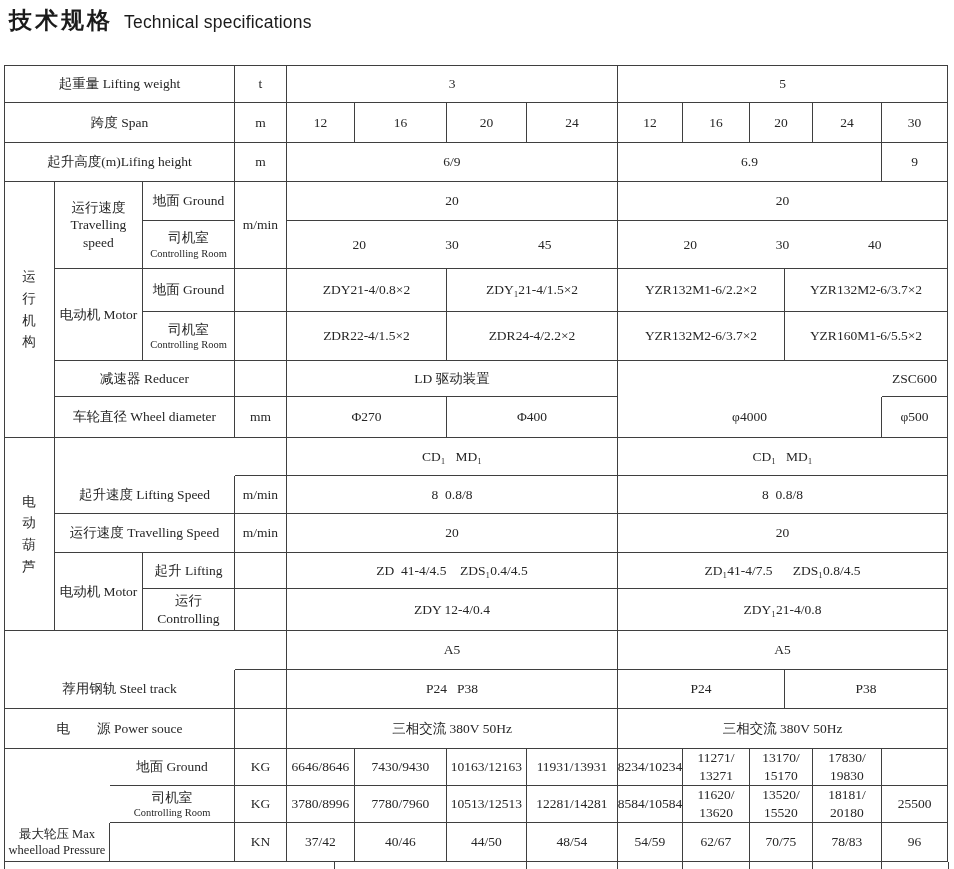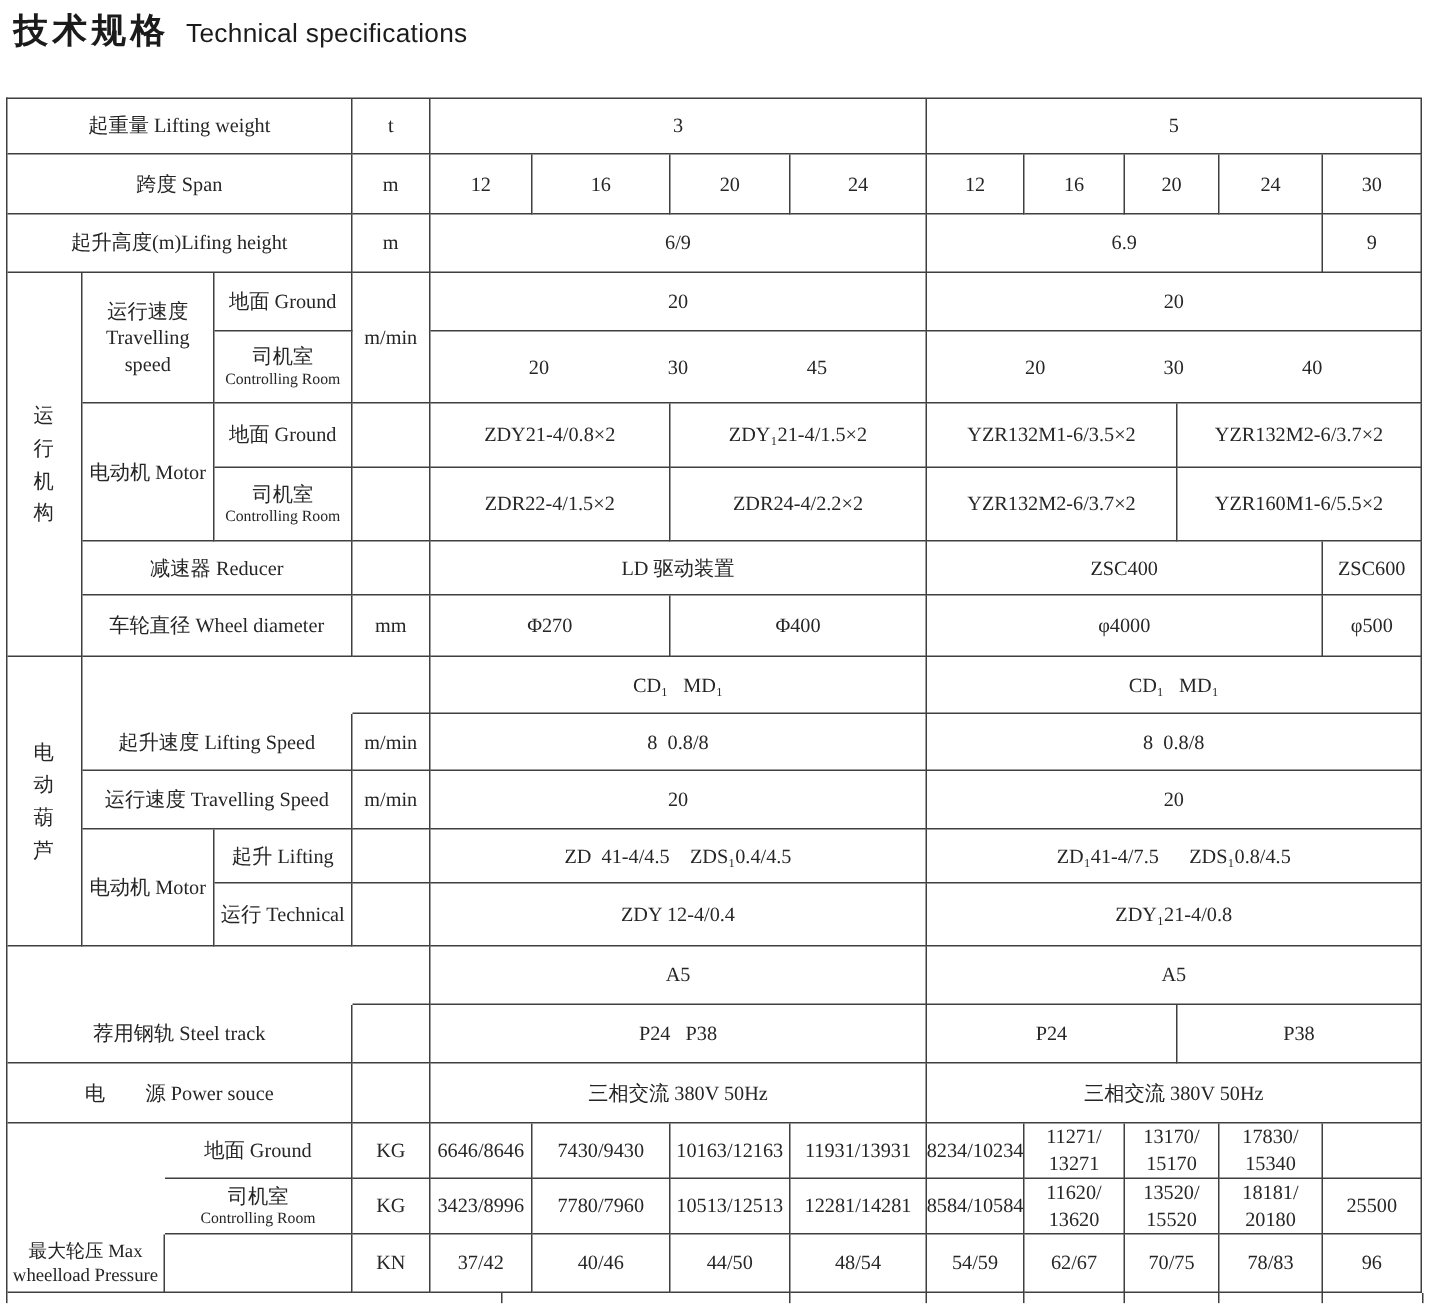--- a/index.html
+++ b/index.html
@@ -87,37 +87,36 @@
       <span>20</span>
       <span>30</span>
       <span>40</span>
     </div>
 
     <div class="c" style="grid-area:6/2/8/4">电动机 Motor</div>
     <div class="c" style="grid-area:6/4/7/5">地面 Ground</div>
     <div class="c" style="grid-area:6/5/7/6"></div>
     <div class="c" style="grid-area:6/6/7/8">ZDY21-4/0.8×2</div>
     <div class="c" style="grid-area:6/8/7/10">ZDY₁21-4/1.5×2</div>
-    <div class="c" style="grid-area:6/10/7/13">YZR132M1-6/3.5×2</div>
+    <div class="c" style="grid-area:6/10/7/13">YZR132M1-6/2.2×2</div>
     <div class="c" style="grid-area:6/13/7/16">YZR132M2-6/3.7×2</div>
 
     <div class="c" style="grid-area:7/4/8/5">
       <span>司机室</span>
       <span class="sub">Controlling Room</span>
     </div>
     <div class="c" style="grid-area:7/5/8/6"></div>
     <div class="c" style="grid-area:7/6/8/8">ZDR22-4/1.5×2</div>
     <div class="c" style="grid-area:7/8/8/10">ZDR24-4/2.2×2</div>
     <div class="c" style="grid-area:7/10/8/13">YZR132M2-6/3.7×2</div>
     <div class="c" style="grid-area:7/13/8/16">YZR160M1-6/5.5×2</div>
 
     <div class="c" style="grid-area:8/2/9/5">减速器 Reducer</div>
     <div class="c" style="grid-area:8/5/9/6"></div>
     <div class="c" style="grid-area:8/6/9/10">LD 驱动装置</div>
-    <div class="c" style="grid-area:8/10/9/15">ZSC400</div>
     <div class="c" style="grid-area:8/15/9/16">ZSC600</div>
 
     <div class="c" style="grid-area:9/2/10/5">车轮直径 Wheel diameter</div>
     <div class="c" style="grid-area:9/5/10/6">mm</div>
     <div class="c" style="grid-area:9/6/10/8">Φ270</div>
     <div class="c" style="grid-area:9/8/10/10">Φ400</div>
     <div class="c" style="grid-area:9/10/10/15">φ4000</div>
     <div class="c" style="grid-area:9/15/10/16">φ500</div>
 
     <div class="c vert" style="grid-area:10/1/15/2">电
@@ -138,21 +137,21 @@
     <div class="c" style="grid-area:12/5/13/6">m/min</div>
     <div class="c" style="grid-area:12/6/13/10">20</div>
     <div class="c" style="grid-area:12/10/13/16">20</div>
 
     <div class="c" style="grid-area:13/2/15/4">电动机 Motor</div>
     <div class="c" style="grid-area:13/4/14/5">起升 Lifting</div>
     <div class="c" style="grid-area:13/5/14/6"></div>
     <div class="c" style="grid-area:13/6/14/10">ZD  41-4/4.5    ZDS₁0.4/4.5</div>
     <div class="c" style="grid-area:13/10/14/16">ZD₁41-4/7.5      ZDS₁0.8/4.5</div>
 
-    <div class="c" style="grid-area:14/4/15/5">运行 Technical</div>
+    <div class="c" style="grid-area:14/4/15/5">运行 Controlling</div>
     <div class="c" style="grid-area:14/5/15/6"></div>
     <div class="c" style="grid-area:14/6/15/10">ZDY 12-4/0.4</div>
     <div class="c" style="grid-area:14/10/15/16">ZDY₁21-4/0.8</div>
 
     <div class="c" style="grid-area:15/5/16/6"></div>
     <div class="c" style="grid-area:15/6/16/10">A5</div>
     <div class="c" style="grid-area:15/10/16/16">A5</div>
 
     <div class="c" style="grid-area:16/1/17/5">荐用钢轨 Steel track</div>
     <div class="c" style="grid-area:16/5/17/6"></div>
@@ -170,29 +169,29 @@
     <div class="c" style="grid-area:18/6/19/7">6646/8646</div>
     <div class="c" style="grid-area:18/7/19/8">7430/9430</div>
     <div class="c" style="grid-area:18/8/19/9">10163/12163</div>
     <div class="c" style="grid-area:18/9/19/10">11931/13931</div>
     <div class="c" style="grid-area:18/10/19/11">8234/10234</div>
     <div class="c" style="grid-area:18/11/19/12">11271/
 13271</div>
     <div class="c" style="grid-area:18/12/19/14">13170/
 15170</div>
     <div class="c" style="grid-area:18/14/19/15">17830/
-15340</div>
+19830</div>
     <div class="c" style="grid-area:18/15/19/16"></div>
 
     <div class="c" style="grid-area:19/3/20/5">
       <span>司机室</span>
       <span class="sub">Controlling Room</span>
     </div>
     <div class="c" style="grid-area:19/5/20/6">KG</div>
-    <div class="c" style="grid-area:19/6/20/7">3423/8996</div>
+    <div class="c" style="grid-area:19/6/20/7">3780/8996</div>
     <div class="c" style="grid-area:19/7/20/8">7780/7960</div>
     <div class="c" style="grid-area:19/8/20/9">10513/12513</div>
     <div class="c" style="grid-area:19/9/20/10">12281/14281</div>
     <div class="c" style="grid-area:19/10/20/11">8584/10584</div>
     <div class="c" style="grid-area:19/11/20/12">11620/
 13620</div>
     <div class="c" style="grid-area:19/12/20/14">13520/
 15520</div>
     <div class="c" style="grid-area:19/14/20/15">18181/
 20180</div>

